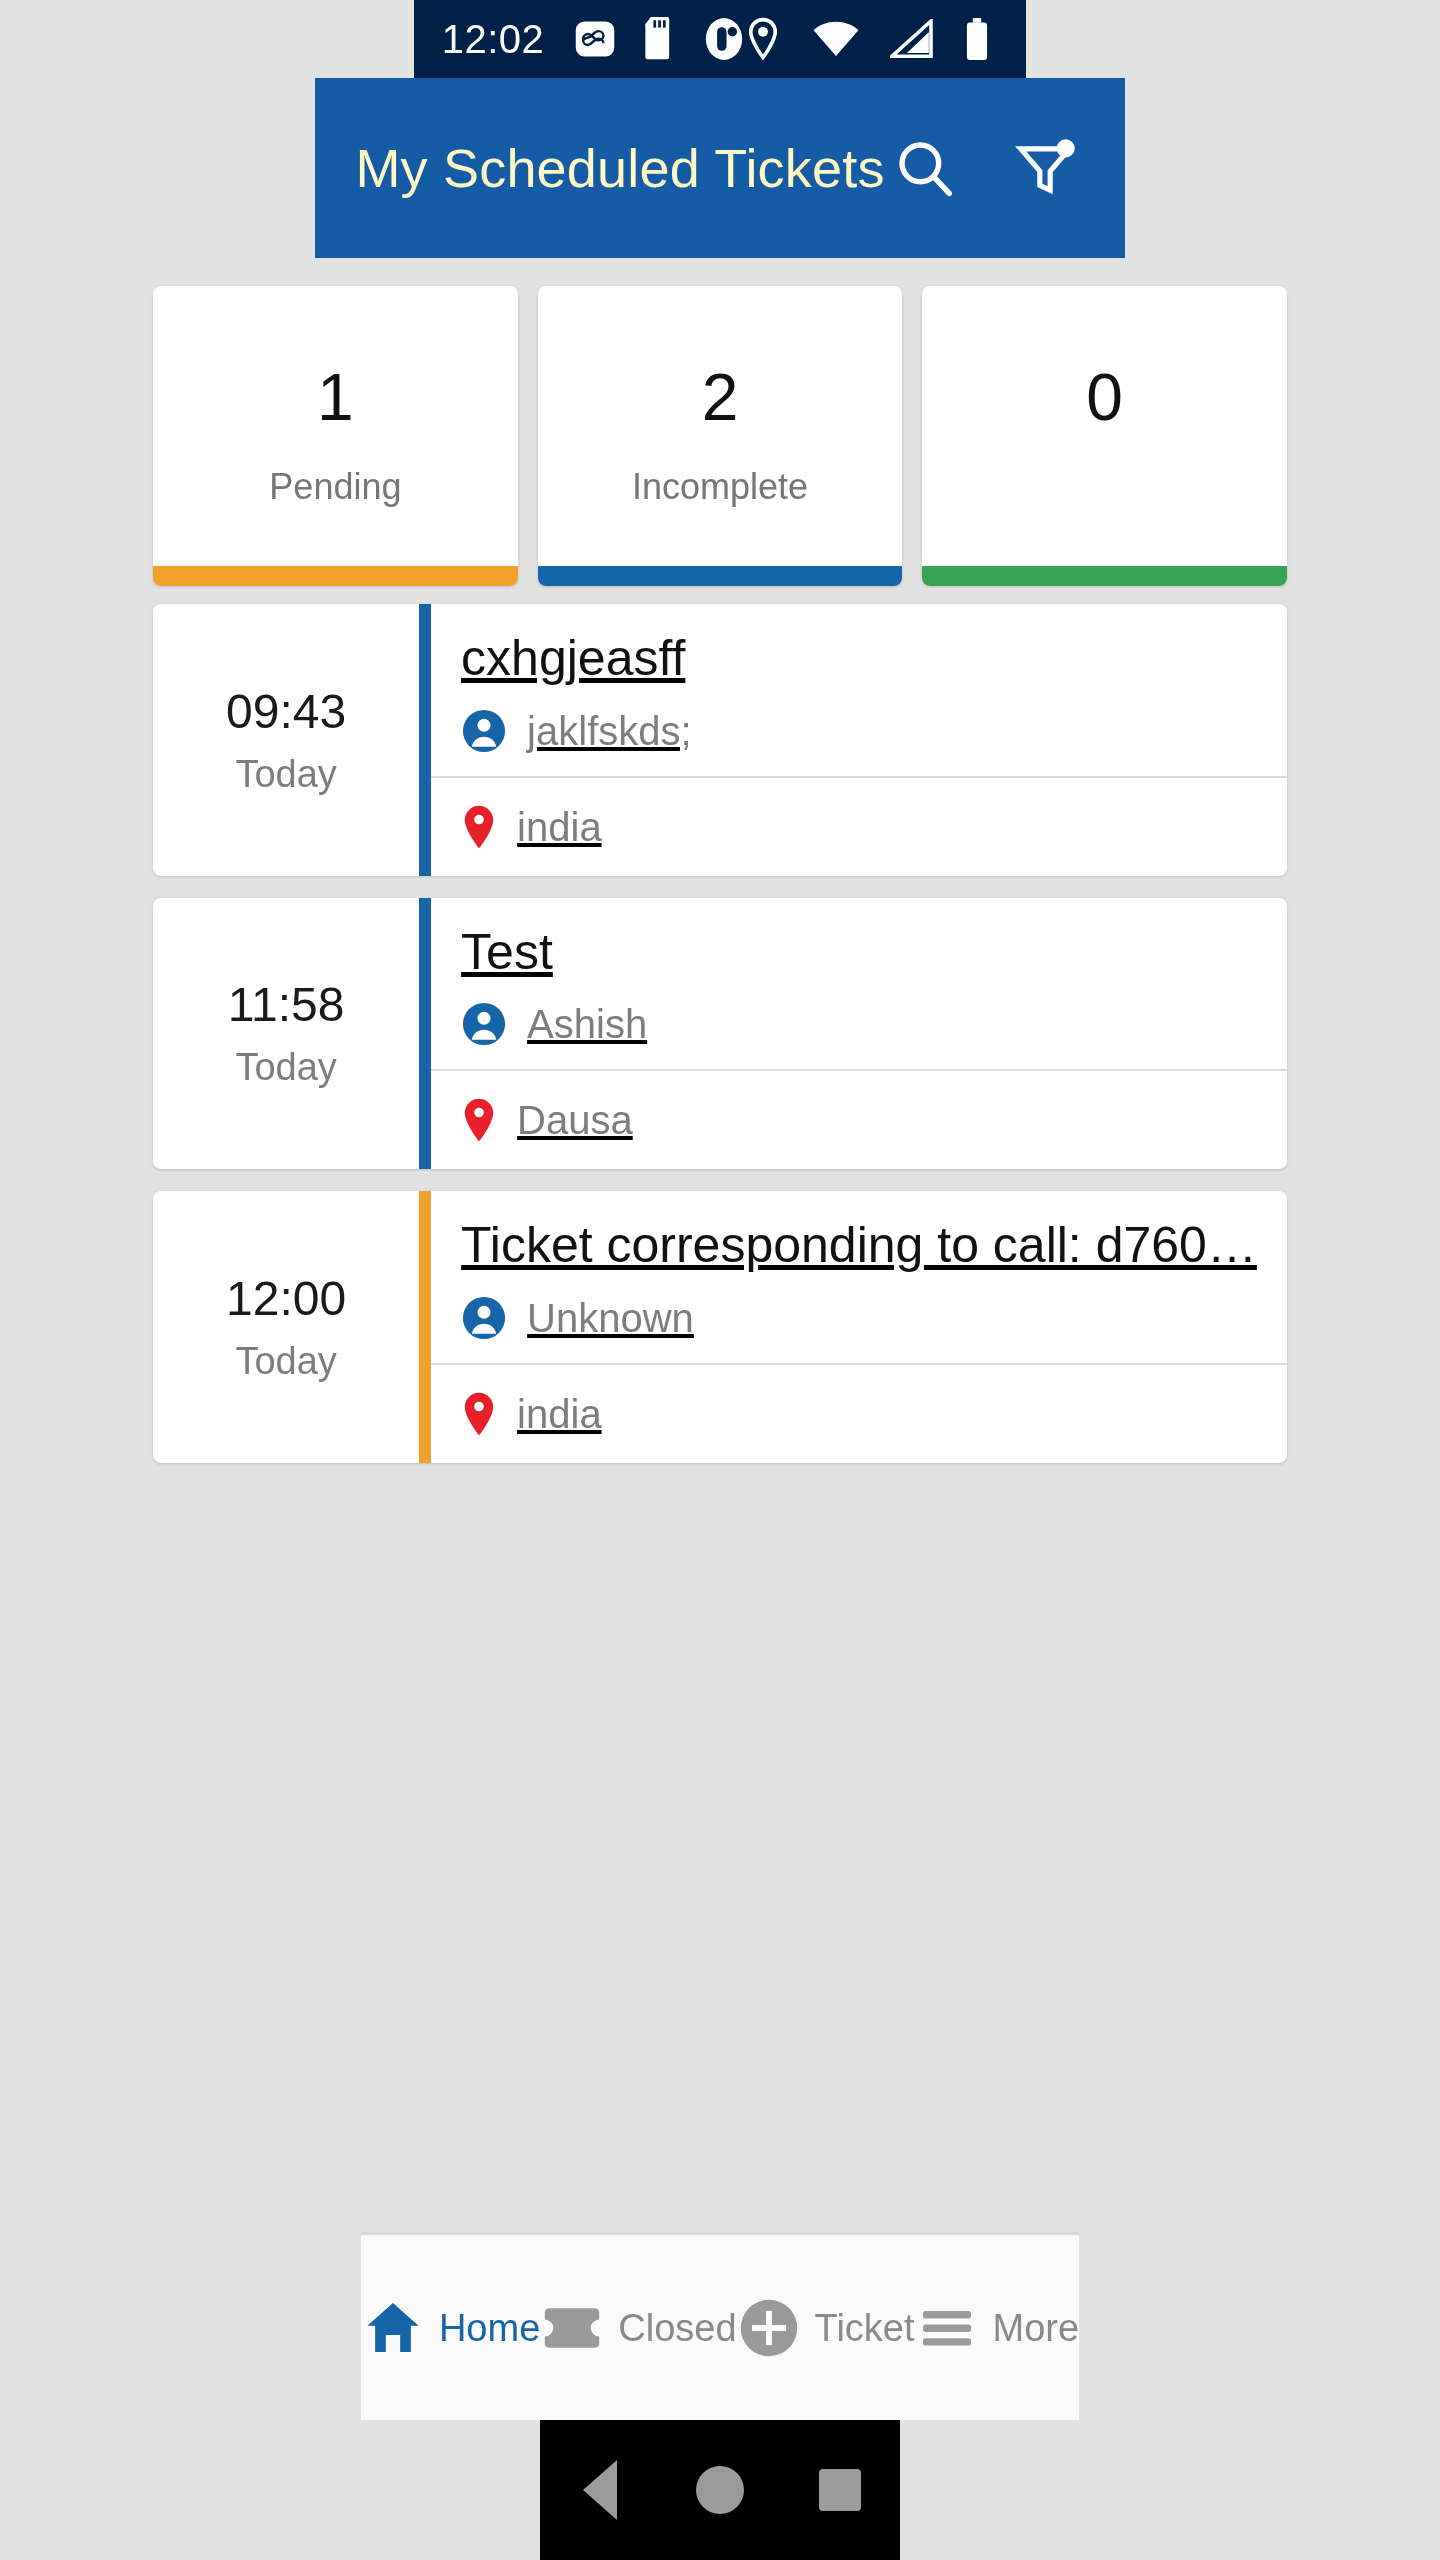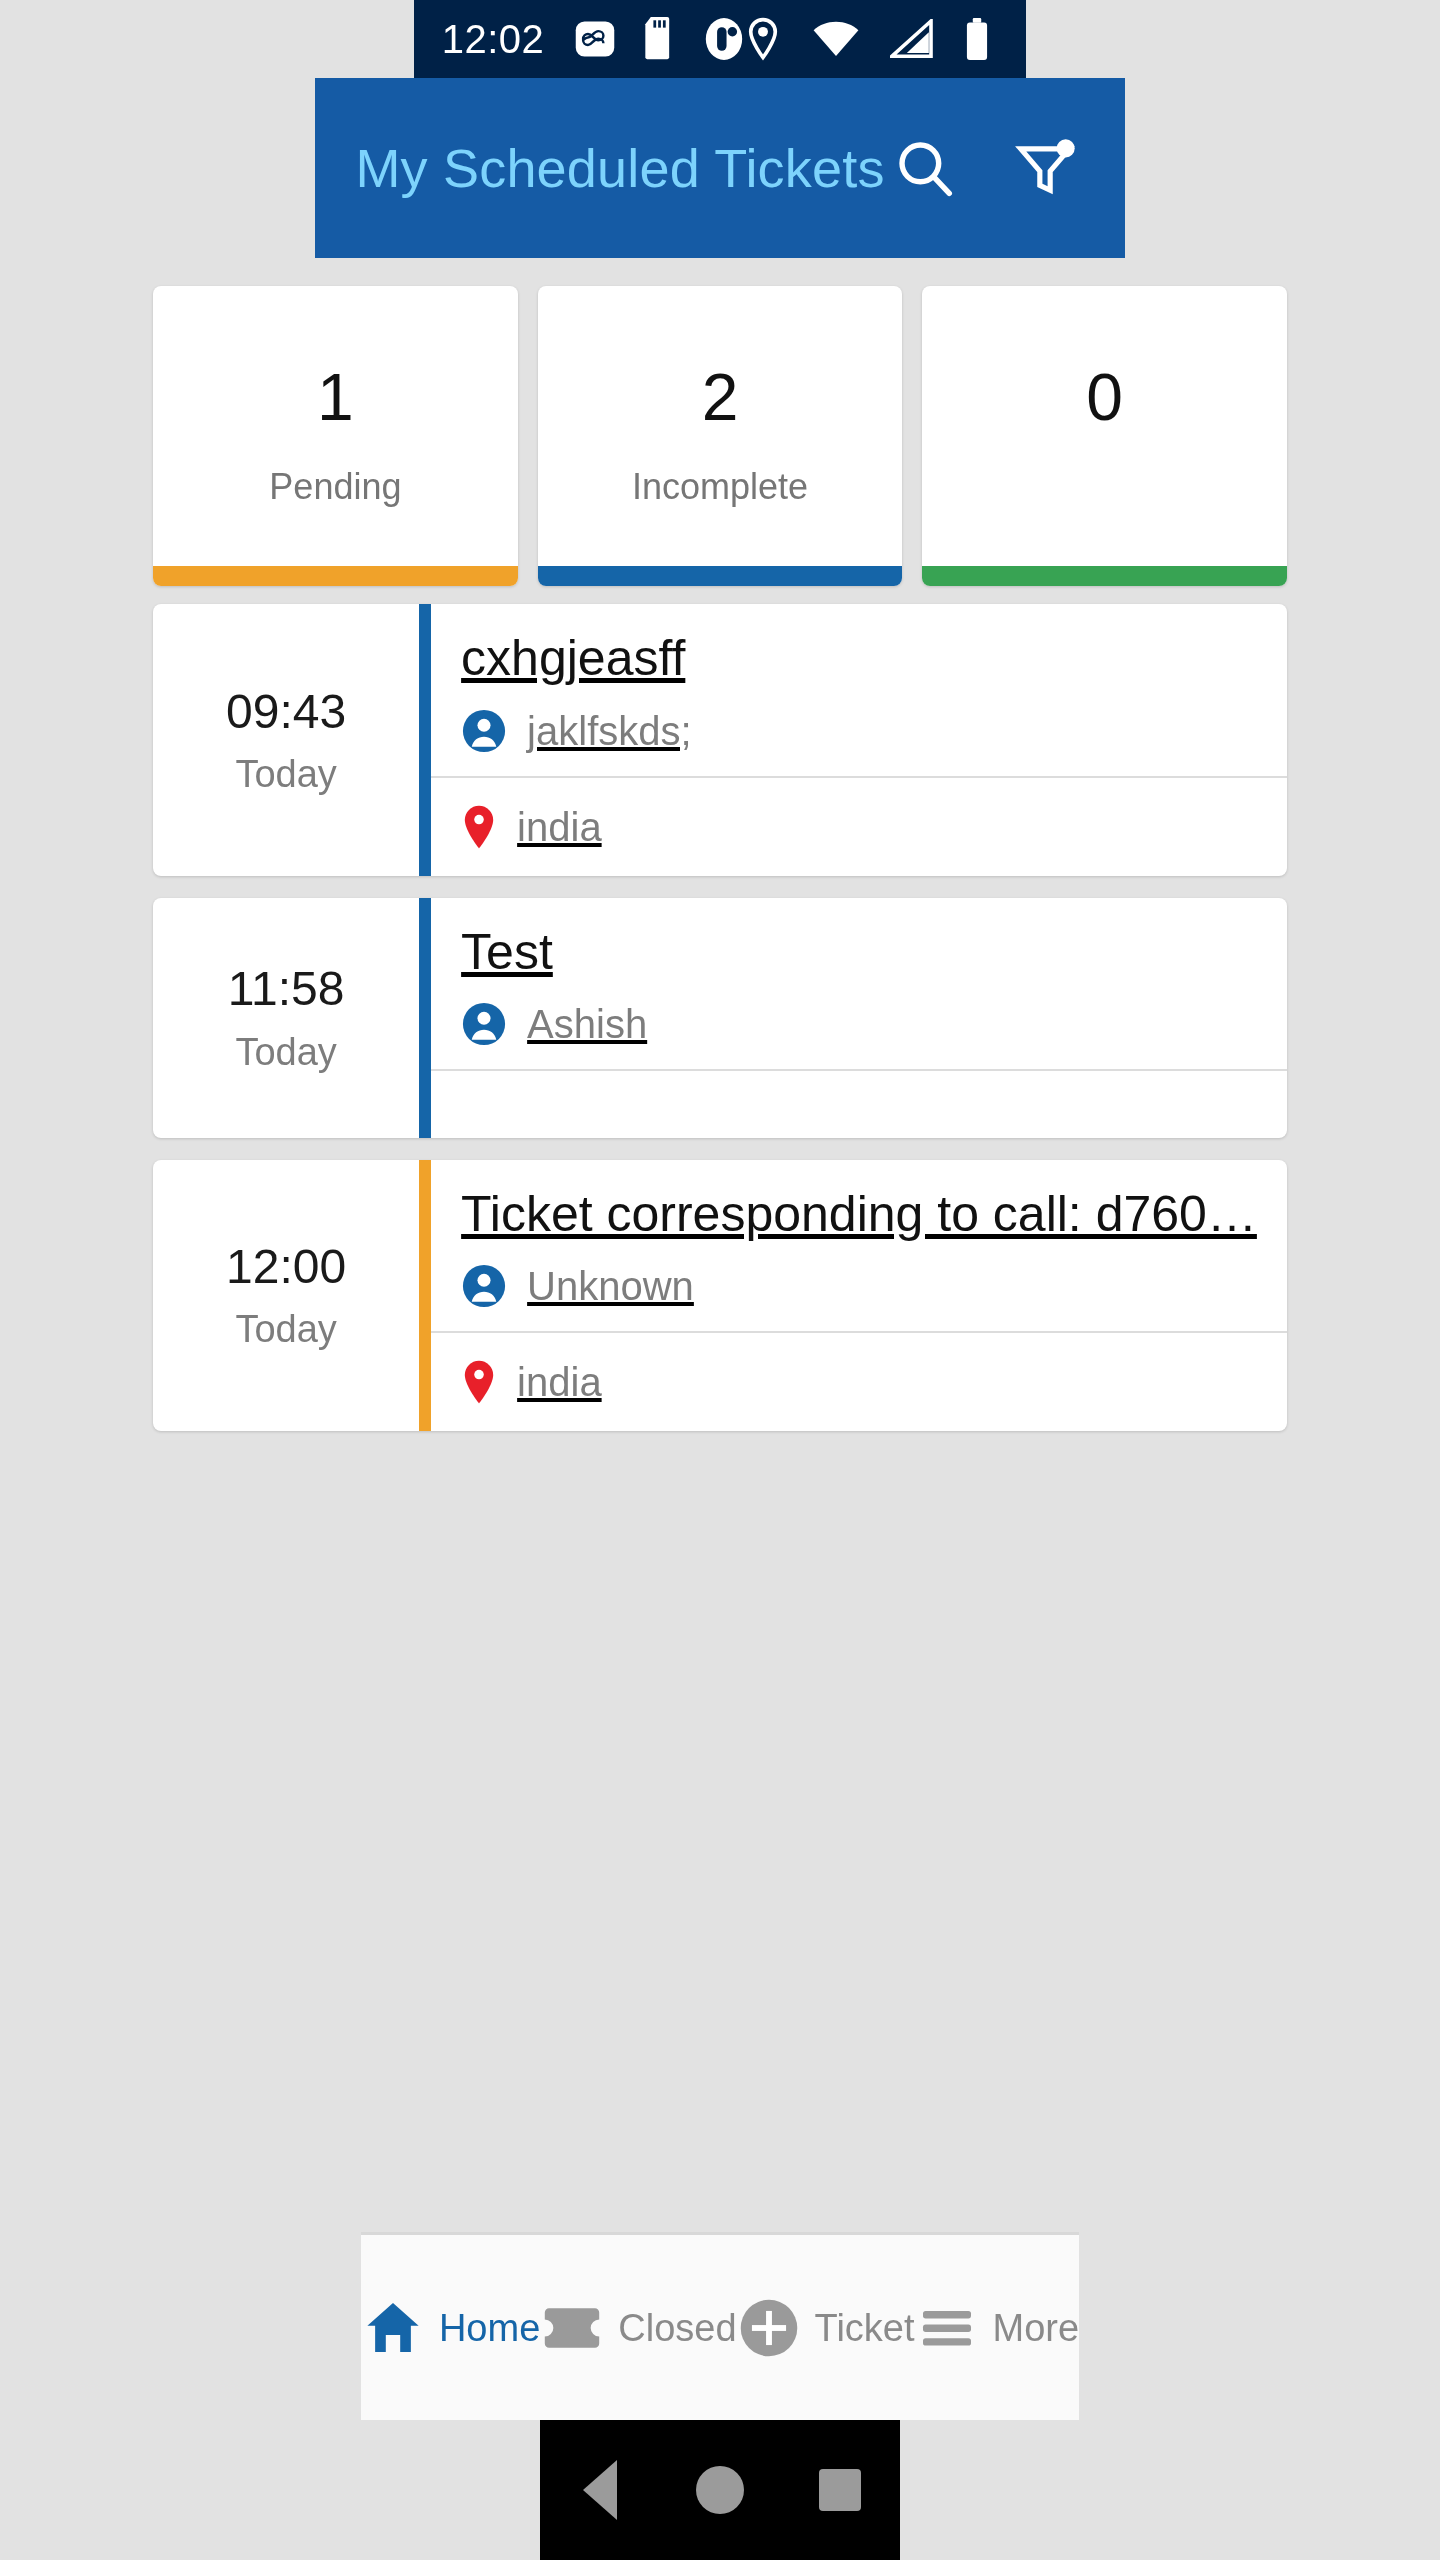--- a/index.html
+++ b/index.html
@@ -18,21 +18,21 @@
   }
   .sb-clock { font-size:40px; letter-spacing:.5px; line-height:1; }
   .sb-left-icons { display:flex; align-items:center; gap:26px; margin-left:30px; }
   .sb-spacer { flex:1; }
   .sb-right-icons { display:flex; align-items:center; gap:30px; margin-right:8px; }
   .sb-ico { display:block; }
 
   
   .appbar {
     height:180px; flex:0 0 180px; background:#155ba5;
-    display:flex; align-items:center; padding:12px 40px; color:#7dd3fc;
+    display:flex; align-items:center; padding:12px 40px; color:#fef9c3;
   }
   .appbar-title { font-size:54px; font-weight:400; letter-spacing:.2px; line-height:1; }
   .appbar-spacer { flex:1; }
   .appbar-actions { display:flex; align-items:center; gap:40px; }
   .appbar-btn { width:80px; height:80px; display:flex; align-items:center; justify-content:center; }
 
   
   .content { flex:1; background:#e2e2e2; padding:0; overflow:hidden; position:relative; }
 
   
@@ -227,20 +227,27 @@
             <div class="tk-row">
               <svg width="46" height="46" viewBox="0 0 24 24">
                 <circle cx="12" cy="12" r="11" fill="#1565a8"></circle>
                 <circle cx="12" cy="9" r="3.4" fill="#fff"></circle>
                 <path d="M5.6 20.2c.7-3.4 3.3-5.2 6.4-5.2s5.7 1.8 6.4 5.2z" fill="#fff"></path>
               </svg>
               <div class="tk-meta">Ashish</div>
             </div>
           </div>
           <div class="tk-divider"></div>
+          <div class="tk-lower">
+            <svg width="36" height="46" viewBox="0 0 18 24">
+              <path d="M9 .9C4.9.9 1.6 4.2 1.6 8.3 1.6 13.9 9 23.1 9 23.1s7.4-9.2 7.4-14.8C16.4 4.2 13.1.9 9 .9z" fill="#e8202a"></path>
+              <circle cx="9" cy="8.1" r="2.5" fill="#fff"></circle>
+            </svg>
+            <div class="tk-meta">Dausa</div>
+          </div>
         </div>
       </div>
 
       <div class="ticket">
         <div class="tk-time-col">
           <div class="tk-time">12:00</div>
           <div class="tk-day">Today</div>
         </div>
         <div class="tk-accent" style="background:#f0a22a"></div>
         <div class="tk-body">

